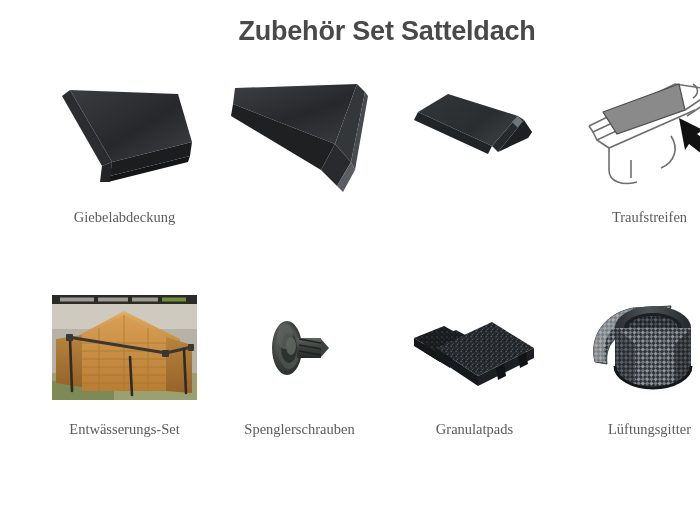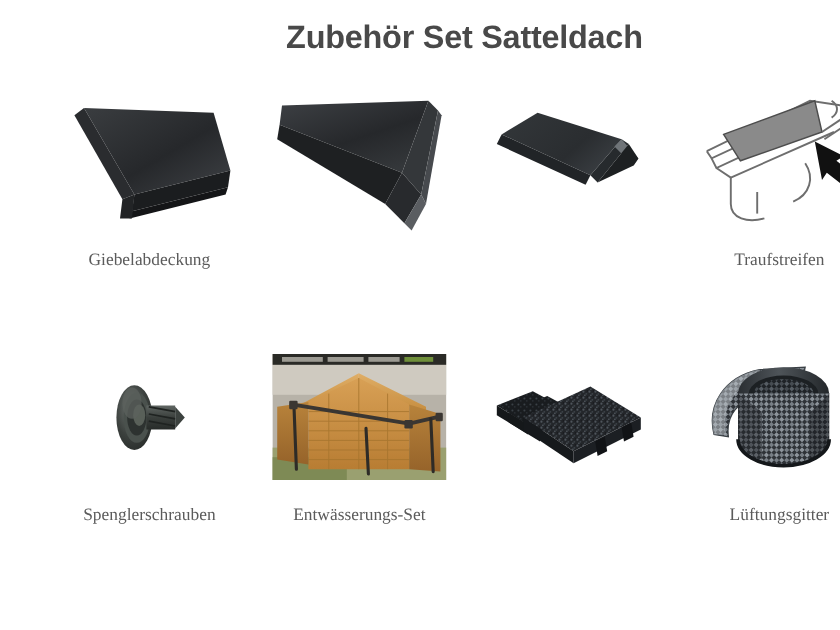--- a/index.html
+++ b/index.html
@@ -158,52 +158,20 @@
               <polygon points="104,48 128,60 122,64 140,78 132,88 114,74 110,80"></polygon>
             </g>
           </svg>
         </div>
         <div class="caption">Traufstreifen</div>
       </div>
 
     </div>
 
     <div class="row row2">
-
-      <div class="cell">
-        <div class="thumb">
-          <svg width="150" height="120" viewBox="0 0 150 120">
-            <defs>
-              <radialGradient id="s1" cx="0.4" cy="0.35" r="0.8">
-                <stop offset="0%" stop-color="#6d7370"></stop>
-                <stop offset="55%" stop-color="#3b403d"></stop>
-                <stop offset="100%" stop-color="#232725"></stop>
-              </radialGradient>
-              <linearGradient id="s2" x1="0" y1="0" x2="0" y2="1">
-                <stop offset="0%" stop-color="#5f6562"></stop>
-                <stop offset="50%" stop-color="#3a3f3c"></stop>
-                <stop offset="100%" stop-color="#272b29"></stop>
-              </linearGradient>
-            </defs>
-            <ellipse cx="62" cy="60" rx="15" ry="27" fill="url(#s1)"></ellipse>
-            <ellipse cx="64" cy="60" rx="11" ry="21" fill="#4a514d"></ellipse>
-            <ellipse cx="64" cy="60" rx="8" ry="15" fill="#2d3230"></ellipse>
-            <ellipse cx="66" cy="58" rx="5" ry="9" fill="#596059"></ellipse>
-            <ellipse cx="60" cy="48" rx="8" ry="13" fill="#5c625e" opacity="0.75"></ellipse>
-            <path d="M72,50 L96,50 L96,70 L72,70 Z" fill="url(#s2)"></path>
-            <g stroke="#1f2321" stroke-width="1.4" fill="none">
-              <path d="M74,51 L96,55"></path>
-              <path d="M74,57 L96,61"></path>
-              <path d="M74,63 L96,67"></path>
-            </g>
-            <path d="M96,51 L104,60 L96,69 Z" fill="#3c423f"></path>
-          </svg>
-        </div>
-        <div class="caption">Spenglerschrauben</div>
-      </div>
 
       <div class="cell">
         <div class="thumb">
           <svg width="145" height="105" viewBox="0 0 145 105">
             <defs>
               <linearGradient id="wood1" x1="0" y1="0" x2="0" y2="1">
                 <stop offset="0%" stop-color="#d9a košt"></stop>
               </linearGradient>
               <linearGradient id="wood" x1="0" y1="0" x2="0" y2="1">
                 <stop offset="0%" stop-color="#d8a055"></stop>
@@ -259,20 +227,52 @@
               <rect x="110" y="55" width="7" height="7" rx="1"></rect>
               <rect x="136" y="49" width="6" height="7" rx="1"></rect>
             </g>
           </svg>
         </div>
         <div class="caption">Entwässerungs-Set</div>
       </div>
 
       <div class="cell">
         <div class="thumb">
+          <svg width="150" height="120" viewBox="0 0 150 120">
+            <defs>
+              <radialGradient id="s1" cx="0.4" cy="0.35" r="0.8">
+                <stop offset="0%" stop-color="#6d7370"></stop>
+                <stop offset="55%" stop-color="#3b403d"></stop>
+                <stop offset="100%" stop-color="#232725"></stop>
+              </radialGradient>
+              <linearGradient id="s2" x1="0" y1="0" x2="0" y2="1">
+                <stop offset="0%" stop-color="#5f6562"></stop>
+                <stop offset="50%" stop-color="#3a3f3c"></stop>
+                <stop offset="100%" stop-color="#272b29"></stop>
+              </linearGradient>
+            </defs>
+            <ellipse cx="62" cy="60" rx="15" ry="27" fill="url(#s1)"></ellipse>
+            <ellipse cx="64" cy="60" rx="11" ry="21" fill="#4a514d"></ellipse>
+            <ellipse cx="64" cy="60" rx="8" ry="15" fill="#2d3230"></ellipse>
+            <ellipse cx="66" cy="58" rx="5" ry="9" fill="#596059"></ellipse>
+            <ellipse cx="60" cy="48" rx="8" ry="13" fill="#5c625e" opacity="0.75"></ellipse>
+            <path d="M72,50 L96,50 L96,70 L72,70 Z" fill="url(#s2)"></path>
+            <g stroke="#1f2321" stroke-width="1.4" fill="none">
+              <path d="M74,51 L96,55"></path>
+              <path d="M74,57 L96,61"></path>
+              <path d="M74,63 L96,67"></path>
+            </g>
+            <path d="M96,51 L104,60 L96,69 Z" fill="#3c423f"></path>
+          </svg>
+        </div>
+        <div class="caption">Spenglerschrauben</div>
+      </div>
+
+      <div class="cell">
+        <div class="thumb">
           <svg width="150" height="115" viewBox="0 0 150 115">
             <defs>
               <pattern id="gran" width="5" height="5" patternUnits="userSpaceOnUse">
                 <rect width="5" height="5" fill="#23262a"></rect>
                 <circle cx="1.2" cy="1.4" r="0.9" fill="#4e545b"></circle>
                 <circle cx="3.6" cy="3.2" r="0.8" fill="#3c4248"></circle>
                 <circle cx="2.4" cy="4.4" r="0.6" fill="#5b626a"></circle>
                 <circle cx="4.4" cy="0.8" r="0.55" fill="#111316"></circle>
               </pattern>
               <pattern id="gran2" width="5" height="5" patternUnits="userSpaceOnUse">
@@ -285,20 +285,21 @@
             <polygon points="14,48 40,64 40,72 14,56" fill="#15181a"></polygon>
             <polygon points="24,54 56,40 82,54 50,70" fill="url(#gran2)"></polygon>
             <polygon points="24,54 50,70 50,78 24,62" fill="#15181a"></polygon>
             <polygon points="36,58 92,32 134,58 78,86" fill="url(#gran)"></polygon>
             <polygon points="36,58 78,86 78,96 36,68" fill="#16191c"></polygon>
             <polygon points="78,86 134,58 134,68 78,96" fill="#1c1f23"></polygon>
             <polygon points="118,66 126,62 128,74 120,78" fill="#111316"></polygon>
             <polygon points="96,78 104,74 106,86 98,90" fill="#111316"></polygon>
           </svg>
         </div>
+        <div class="caption">Granulatpads</div>
       </div>
 
       <div class="cell">
         <div class="thumb">
           <svg width="150" height="120" viewBox="0 0 150 120">
             <defs>
               <pattern id="mesh" width="6" height="6" patternUnits="userSpaceOnUse" patternTransform="rotate(45)">
                 <rect width="6" height="6" fill="#2f3338"></rect>
                 <rect width="3" height="3" fill="#8d949b"></rect>
                 <rect x="3" y="3" width="3" height="3" fill="#777e85"></rect>

